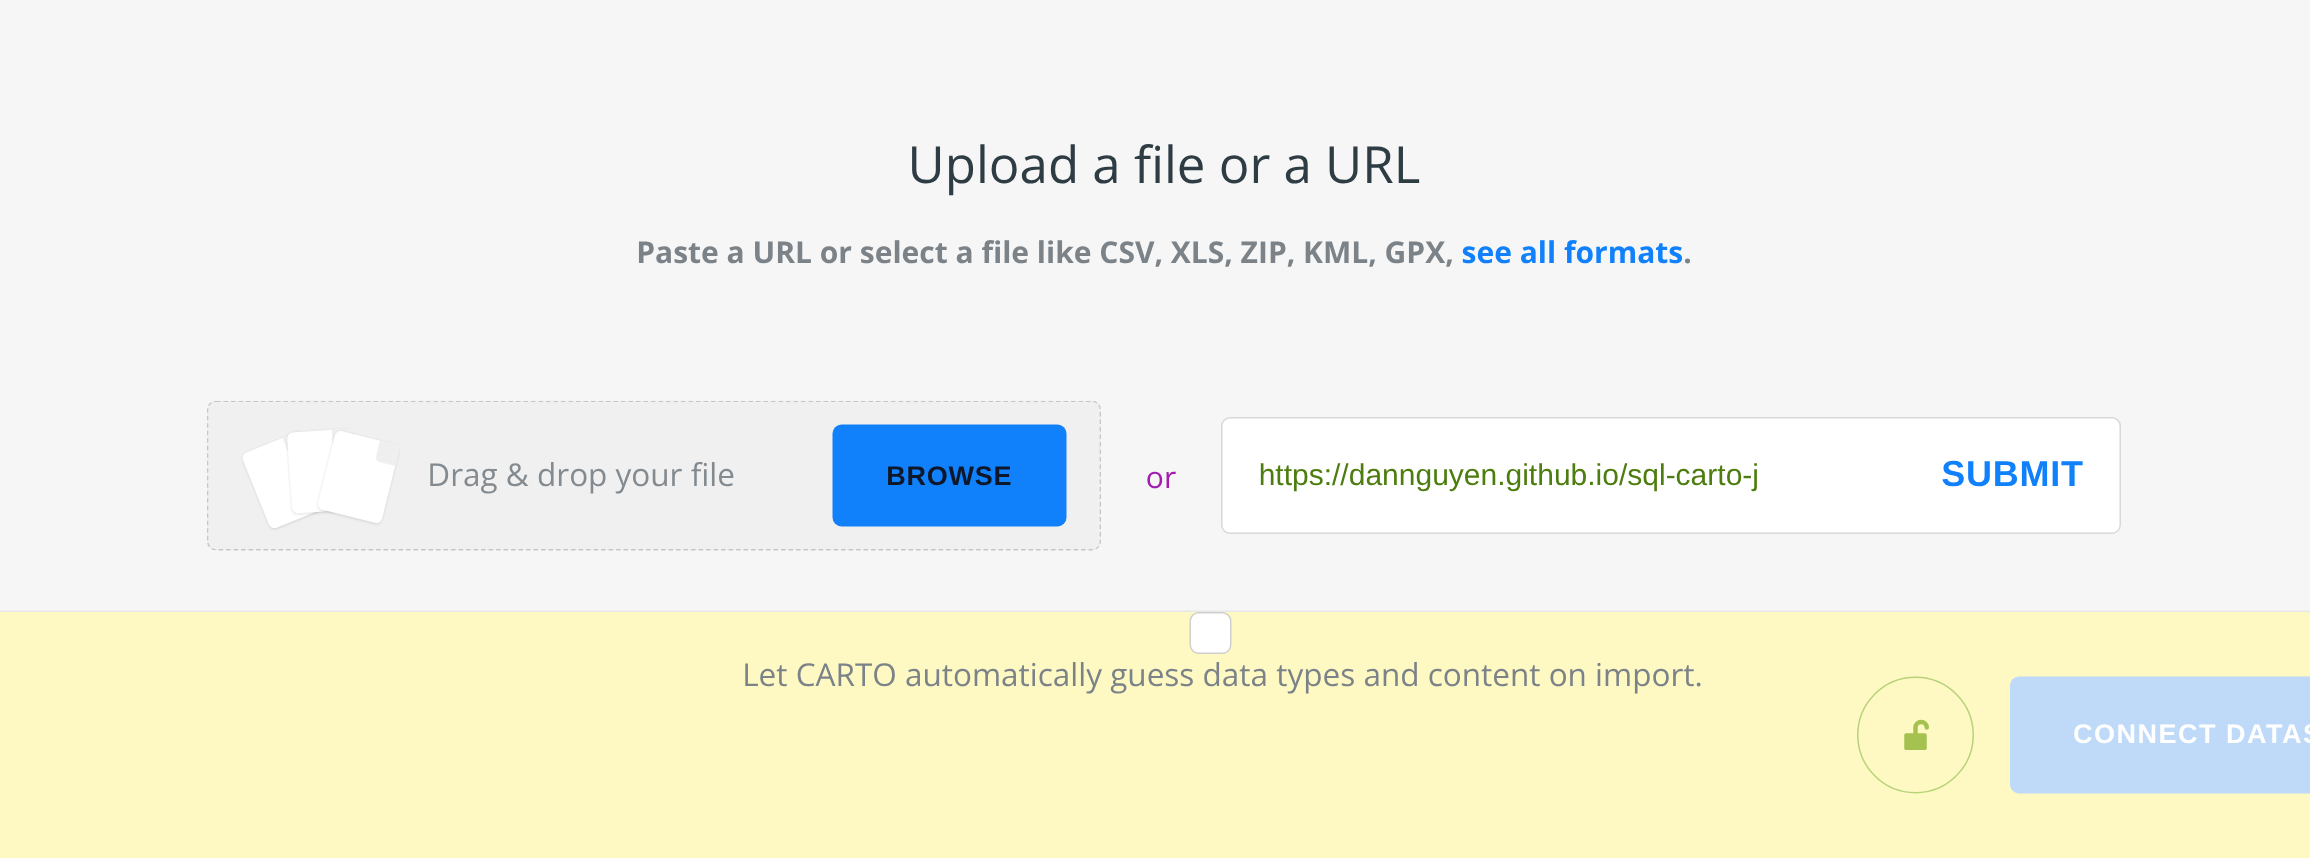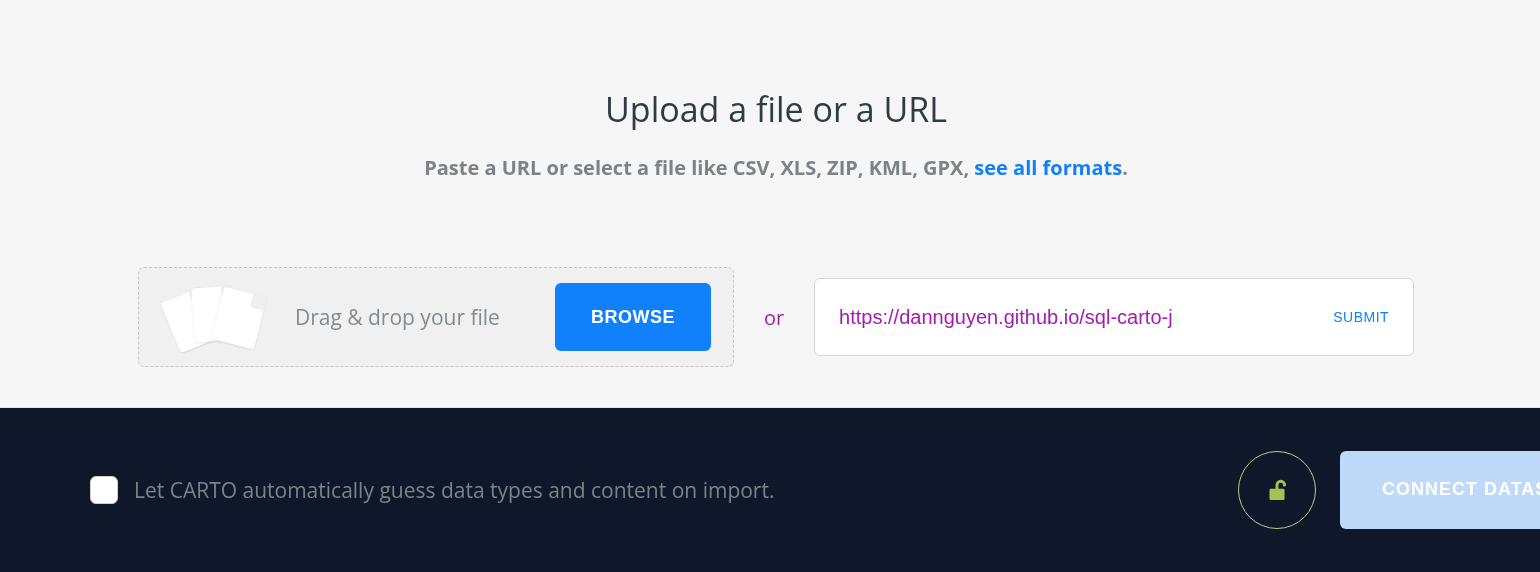--- a/index.html
+++ b/index.html
@@ -50,21 +50,21 @@
   .dropzone {
     width: 596px;
     height: 100px;
     border: 1px dashed #c6c6c6;
     border-radius: 6px;
     background: #f0f0f0;
     display: flex;
     align-items: center;
     padding-left: 24px;
     padding-right: 22px;
-    gap: 32px;
+    gap: 22px;
   }
   .files-icon {
     width: 100px;
     height: 64px;
     position: relative;
     flex-shrink: 0;
   }
   .file-shape {
     position: absolute;
     width: 44px;
@@ -84,21 +84,21 @@
     background: #efefef;
     border-bottom-left-radius: 3px;
   }
   .drop-label {
     flex: 1;
     font-size: 21px;
     color: #848b90;
   }
   .browse-btn {
     background: #1181FB;
-    color: #ffffff;
+    color: #0f172a;
     font-size: 18px;
     font-weight: 600;
     letter-spacing: 0.5px;
     border: none;
     border-radius: 6px;
     padding: 0 36px;
     height: 68px;
     cursor: pointer;
     text-align: right;
   }
@@ -114,46 +114,47 @@
     border-radius: 6px;
     display: flex;
     align-items: center;
     padding: 0 24px;
   }
   .url-input {
     flex: 1;
     border: none;
     outline: none;
     font-size: 20px;
-    color: #a21caf;
+    color: #4d7c0f;
     background: transparent;
     min-width: 0;
   }
   .submit-btn {
     border: none;
     background: transparent;
     color: #1181FB;
-    font-size: 14px;
-    font-weight: 400;
+    font-size: 24px;
+    font-weight: 700;
     letter-spacing: 0.5px;
     cursor: pointer;
     padding-left: 20px;
   }
   .divider {
     height: 1px;
     background: #e7e7e7;
     width: 100%;
   }
   .footer {
     height: 178px;
-    background: #0f172a;
+    background: #fef9c3;
     display: flex;
     align-items: center;
     padding-left: 90px;
     position: relative;
+    flex-direction: column;
   }
   .checkbox {
     width: 28px;
     height: 28px;
     border: 1px solid #cfcfcf;
     border-radius: 6px;
     background: #fff;
     margin-right: 16px;
     cursor: pointer;
     flex-shrink: 0;

